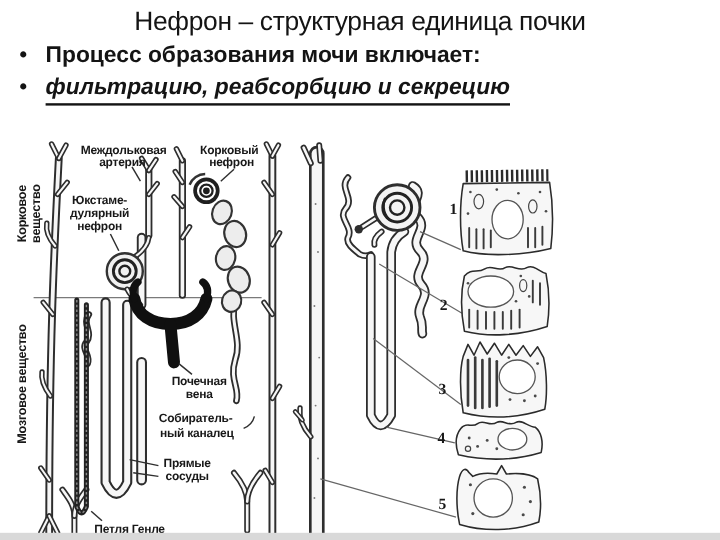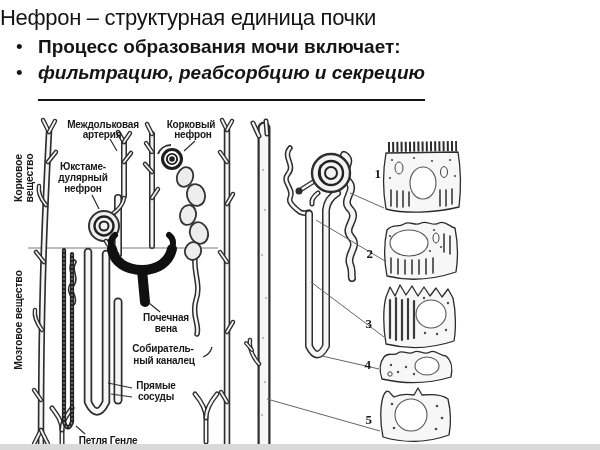--- a/index.html
+++ b/index.html
@@ -1,24 +1,24 @@
 <!DOCTYPE html>
 <html><head>
 <meta charset="utf-8">
 <style>
   html,body{margin:0;padding:0;}
   body{width:600px;height:450px;background:#ffffff;overflow:hidden;
        font-family:"Liberation Sans",sans-serif;position:relative;}
   .slide{position:absolute;inset:0;background:#ffffff;}
-  .title{position:absolute;top:5px;left:0;width:600px;
+  .title{position:absolute;top:5px;left:0;width:600px;text-align:center;
          font-size:22px;font-weight:400;color:#141414;letter-spacing:-0.3px;}
   .bullets{position:absolute;top:34px;left:16px;margin:0;padding:0;list-style:none;}
   .bullets li{font-size:19px;font-weight:700;color:#141414;line-height:25px;margin:0 0 1px 0;}
   .bullets li::before{content:"•";display:inline-block;width:22px;font-weight:400;color:#141414;}
-  .b2{font-style:italic;border-bottom:2px solid #141414;padding-bottom:16px;}
+  .b2{font-style:italic;border-bottom:2px solid #141414;padding-bottom:3px;}
   svg{position:absolute;left:0;top:105px;}
   .to{fill:none;stroke:#2d2d2d;stroke-linecap:round;stroke-linejoin:round;}
   .ti{fill:none;stroke:#f6f6f6;stroke-linecap:round;stroke-linejoin:round;}
   .ptr{stroke:#2e2e2e;stroke-width:1.2;fill:none;}
   .conn{stroke:#666;stroke-width:1;fill:none;}
   .div{stroke:#7a7a7a;stroke-width:1;}
   .lbl{font-family:"Liberation Sans",sans-serif;font-weight:700;font-size:10px;fill:#181818;text-anchor:middle;letter-spacing:-0.2px;}
   .vlbl{font-family:"Liberation Sans",sans-serif;font-weight:700;font-size:10.5px;fill:#181818;text-anchor:middle;letter-spacing:-0.2px;}
   .num{font-family:"Liberation Serif",serif;font-weight:700;font-size:13px;fill:#181818;text-anchor:end;}
   .cell{fill:#f7f7f7;stroke:#2b2b2b;stroke-width:1.3;stroke-linejoin:round;}

